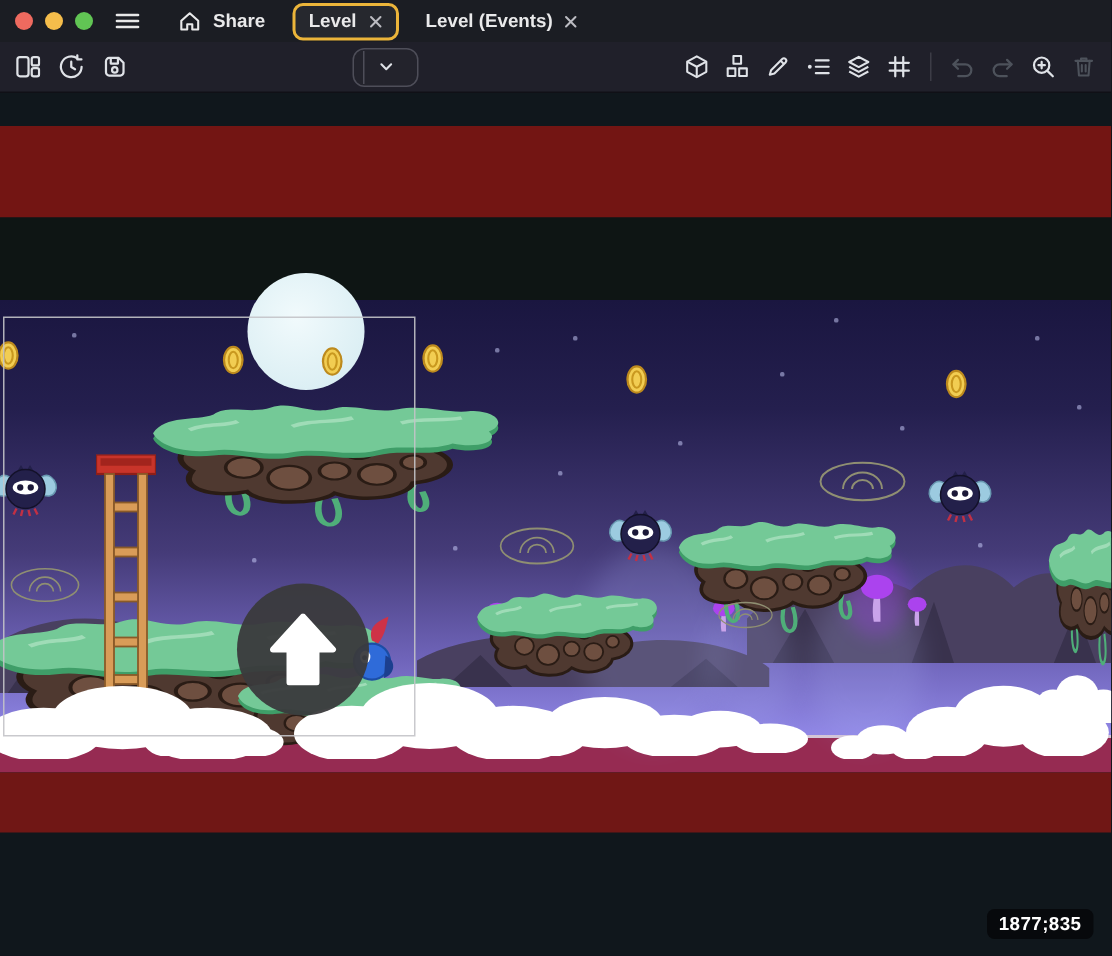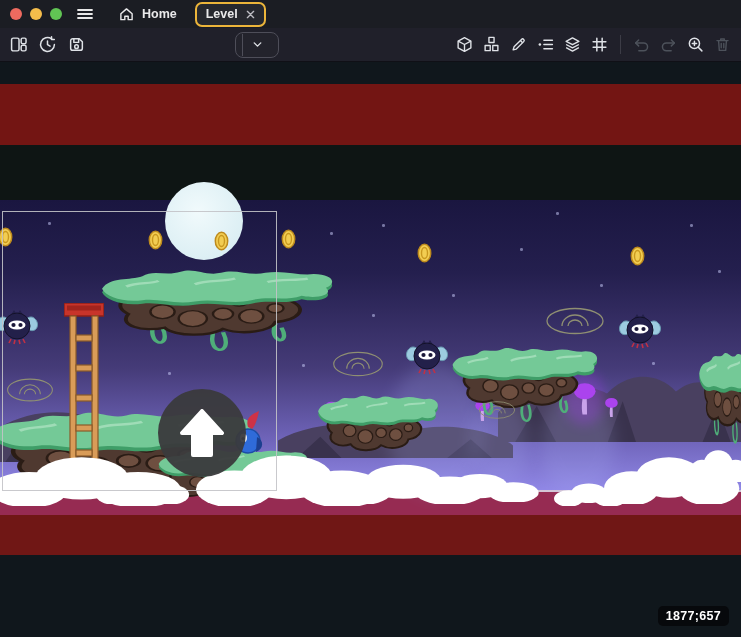--- a/index.html
+++ b/index.html
@@ -48,24 +48,32 @@
       <svg width="18" height="16" viewBox="0 0 18 16" fill="none" stroke="currentColor" stroke-width="1.8" stroke-linecap="round">
           <path d="M2 4 H16 M2 8 H16 M2 12 H16"></path>
         </svg>
     </span>
     <div class="tab">
       <span class="home-ic">
         <svg width="15" height="15" viewBox="0 0 16 16" fill="none" stroke="currentColor" stroke-width="1.5" stroke-linejoin="round">
             <path d="M8 2 L14 7.3 V13.5 H9.8 V9.8 H6.2 V13.5 H2 V7.3 Z"></path>
           </svg>
       </span>
-      <span>Home</span>
+      <span>Share</span>
     </div>
     <div class="tab active" style="border-color: rgb(236, 181, 58);">
       <span>Level</span>
+      <span class="x">
+        <svg width="9" height="9" viewBox="0 0 10 10" stroke="currentColor" stroke-width="1.5" stroke-linecap="round">
+            <path d="M1.5 1.5 L8.5 8.5 M8.5 1.5 L1.5 8.5"></path>
+          </svg>
+      </span>
+    </div>
+    <div class="tab">
+      <span>Level (Events)</span>
       <span class="x">
         <svg width="9" height="9" viewBox="0 0 10 10" stroke="currentColor" stroke-width="1.5" stroke-linecap="round">
             <path d="M1.5 1.5 L8.5 8.5 M8.5 1.5 L1.5 8.5"></path>
           </svg>
       </span>
     </div>
   </div>
 
   <div class="toolbar">
     <div class="lgroup">
@@ -467,16 +475,16 @@
       <div class="obj" style="left: 2px; top: 149px; width: 275px; height: 280px;">
         <div style="width:100%;height:100%;border:1px solid rgba(195,195,200,.9);box-sizing:border-box"></div>
       </div>
       <div class="obj" style="left: 158px; top: 327px; width: 88px; height: 88px;">
         <div style="width:100%;height:100%;border-radius:50%;background:rgba(58,58,60,.95);display:flex;align-items:center;justify-content:center">
           <svg width="46" height="48" viewBox="0 0 46 48">
             <path d="M23 2 L43 24 L32 24 L32 46 L14 46 L14 24 L3 24 Z" fill="#fff" stroke="#fff" stroke-width="4" stroke-linejoin="round"></path>
           </svg>
         </div>
       </div>
-      <div class="coord-badge">1877;657</div>
+      <div class="coord-badge">1877;835</div>
   </div>
 
 </div>
 
 </body></html>

